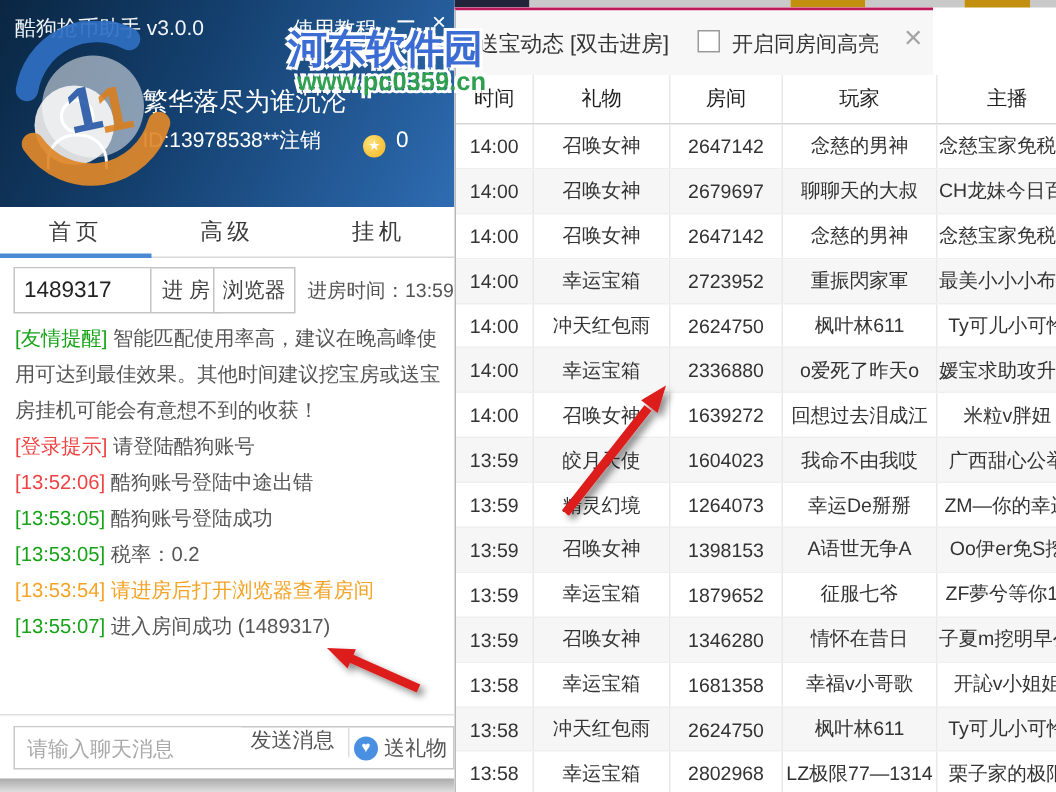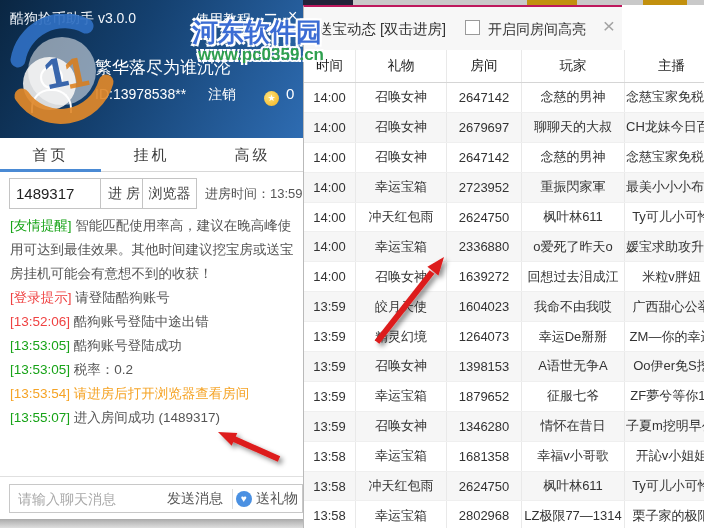--- a/index.html
+++ b/index.html
@@ -17,21 +17,21 @@
   .tutorial{position:absolute;left:195px;top:11px;font-size:14px;color:#fff;cursor:pointer}
   .min-btn{position:absolute;left:265px;top:2px;font-size:20px;color:#fff;cursor:pointer}
   .close-btn-left{position:absolute;left:288px;top:7px;font-size:16px;color:#fff;cursor:pointer}
 
   .avatar{position:absolute;left:23px;top:57px;width:53px;height:53px;border-radius:50%;background:#d9dbdd}
   .avatar .head{position:absolute;left:17px;top:9px;width:19px;height:19px;border:2px solid #fff;border-radius:50%}
   .avatar .torso{position:absolute;left:8px;top:32px;width:37px;height:22px;border:2px solid #fff;
                  border-bottom:none;border-radius:19px 19px 0 0}
   .nickname{position:absolute;left:95px;top:56px;font-size:17px;color:#fff;white-space:nowrap}
   .id-row{position:absolute;left:95px;top:85px;font-size:14px;color:#fff;white-space:nowrap}
-  .logout{margin-left:22px;cursor:pointer}
+  .logout{cursor:pointer}
   .coin{display:inline-block;width:15px;height:15px;border-radius:50%;margin-left:28px;vertical-align:-2px;
         background:radial-gradient(circle at 35% 35%,#ffe27a,#f2b21d);
         text-align:center;line-height:15px;font-size:9px;color:#fff}
   .coin-count{margin-left:7px;font-size:15px}
 
   .tabs{position:absolute;left:0;top:138px;width:303px;height:33px;background:#fff;
         border-bottom:1px solid #d8d8d8;display:flex}
   .tab{flex:1;text-align:center;line-height:33px;font-size:15px;color:#3c3c3c;letter-spacing:3px;
        cursor:pointer;position:relative}
   .tab.active::after{content:"";position:absolute;left:0;right:0;bottom:-1px;height:3px;background:#4a8ad4}
@@ -44,21 +44,21 @@
   .browser-btn{position:absolute;left:142px;top:178px;width:53px;height:29px;border:1px solid #c4c4c4;
                text-align:center;line-height:29px;font-size:14px;color:#444;background:#fff;cursor:pointer}
   .room-time{position:absolute;left:205px;top:185px;width:97px;font-size:13px;color:#555;
              white-space:nowrap;overflow:hidden}
 
   .log-list{position:absolute;left:10px;top:214px;width:288px;font-size:13.5px;line-height:24px;color:#555}
   .c-green{color:#17a317}.c-red{color:#ef4242}.c-orange{color:#f5a325}.c-dark{color:#555}
 
   .chat-bar{position:absolute;left:0;top:476px;width:303px;height:43px;border-top:1px solid #e0e0e0;background:#fff}
   .chat-box{position:absolute;left:9px;top:7px;width:294px;height:29px;border:1px solid #c8c8c8;
-            display:flex;align-items:center;background:#fff;box-sizing:border-box}
+            display:flex;background:#fff;box-sizing:border-box}
   .chat-input{flex:1;min-width:0;border:none;outline:none;padding:0 8px;font-size:14px;color:#333;
               font-family:"Liberation Sans","DejaVu Sans",sans-serif}
   .chat-input::placeholder{color:#a9a9a9}
   .send-btn{font-size:14px;color:#555;padding:0 6px;cursor:pointer;white-space:nowrap}
   .vdiv{width:1px;height:20px;background:#ddd;margin:0 3px}
   .gift-btn{display:flex;align-items:center;font-size:14px;color:#555;cursor:pointer;white-space:nowrap;padding-right:4px}
   .heart-icon{width:16px;height:16px;border-radius:50%;background:#4a90e2;color:#fff;font-size:10px;
               line-height:16px;text-align:center;margin-right:4px;flex:none}
   .bottom-strip{position:absolute;left:0;top:519px;width:303px;height:9px;
                 background:linear-gradient(#aaaaaa,#dedede)}
@@ -115,22 +115,22 @@
       <div class="torso"></div>
     </div>
     <div class="nickname">繁华落尽为谁沉沦</div>
     <div class="id-row">
       <span>ID:13978538**</span><span class="logout">注销</span><span class="coin">★</span><span class="coin-count">0</span>
     </div>
   </div>
 
   <div class="tabs">
     <div class="tab active">首页</div>
+    <div class="tab">高级</div>
     <div class="tab">挂机</div>
-    <div class="tab">高级</div>
   </div>
 
   <div class="room-group">
     <input class="room-input" value="1489317" style="">
     <div class="enter-btn">进 房</div>
   </div>
   <div class="browser-btn">浏览器</div>
   <div class="room-time">进房时间：13:59:4</div>
 
   <div class="log-list">

